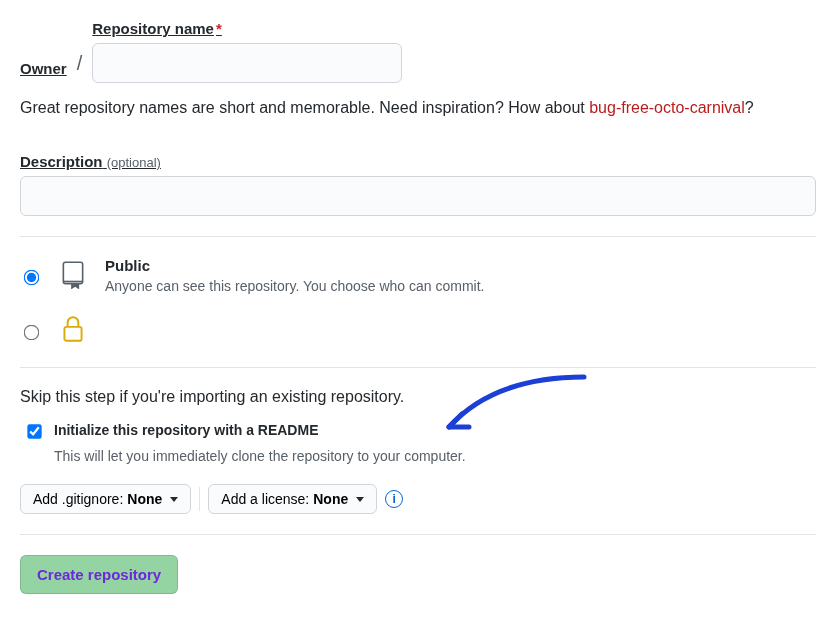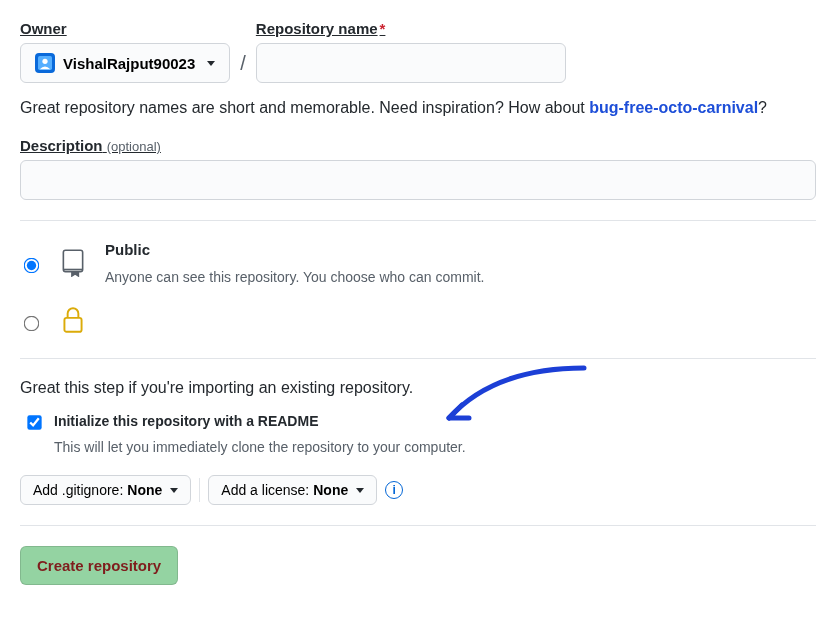--- a/index.html
+++ b/index.html
@@ -50,41 +50,41 @@
     .txt-input {
       background: #fafbfc;
       border: 1px solid #d1d5da;
       border-radius: 6px;
       padding: 8px 12px;
       font-size: 15px;
       height: 40px;
       width: 310px;
     }
     .txt-input-wide { width: 100%; }
-    .desc-row { margin-top: 20px; }
+    .desc-row { margin-top: 36px; }
     .hint {
       font-size: 16px;
       margin: 16px 0 0 0;
       color: #24292e;
     }
-    .suggest { color: #1d4ed8; font-weight: 700; text-decoration: none; }
+    .suggest { color: #b91c1c; font-weight: 400; text-decoration: none; }
     hr {
       border: none; border-top: 1px solid #e1e4e8;
       margin: 20px 0;
     }
     .vis-row {
       display: flex;
       align-items: center;
       gap: 18px;
       margin-bottom: 20px;
     }
     .vis-row input[type=radio] { margin-top: 4px; transform: scale(1.2); }
     .vis-icon { width: 28px; flex-shrink: 0; }
     .vis-title { font-weight: 600; font-size: 15px; }
-    .vis-desc { color: #586069; font-size: 14px; margin-top: 11px; }
+    .vis-desc { color: #586069; font-size: 14px; margin-top: 4px; }
     .skip-text { font-size: 16px; margin: 20px 0 16px 0; }
     .init-row { display: flex; align-items: flex-start; gap: 10px; margin-left: 4px; position: relative; }
     .init-row input[type=checkbox] { margin-top: 3px; transform: scale(1.1); }
     .init-title { font-weight: 600; font-size: 14px; }
     .init-desc { color: #586069; font-size: 14px; margin-top: 10px; }
     .btn-row { display: flex; align-items: center; gap: 8px; margin-top: 20px; }
     .btn-secondary {
       background: #fafbfc;
       border: 1px solid #d1d5da;
       border-radius: 6px;
@@ -104,21 +104,21 @@
       display: inline-flex;
       align-items: center;
       justify-content: center;
       font-size: 12px;
       font-weight: 700;
       font-style: normal;
     }
     .sep { width: 1px; height: 24px; background: #e1e4e8; }
     .btn-primary {
       background: #94d3a2;
-      color: #7f1d1d;
+      color: #6d28d9;
       border: 1px solid rgba(27,31,35,0.15);
       border-radius: 6px;
       padding: 10px 16px;
       font-size: 15px;
       font-weight: 600;
       cursor: pointer;
     }
     .caret {
       display: inline-block;
       width: 0; height: 0;
@@ -136,31 +136,20 @@
     }
   </style>
 </head>
 <body>
 
 
 
 <div class="owner-row">
   <div class="owner-col">
     <label class="label">Owner</label>
-    <button class="select-btn">
-      <span class="avatar">
-        <svg width="14" height="14" viewBox="0 0 16 16" fill="#fff">
-            <rect width="16" height="16" rx="2" fill="#54aeff"></rect>
-            <circle cx="8" cy="6" r="3" fill="#fff"></circle>
-            <path d="M2 15 Q8 9 14 15" fill="#fff"></path>
-          </svg>
-      </span>
-      <span>VishalRajput90023</span>
-      <span class="caret"></span>
-    </button>
   </div>
   <span class="slash">/</span>
   <div class="repo-col">
     <label class="label">
       <span>Repository name</span><span class="required">*</span>
     </label>
     <input class="txt-input" type="text" style="">
   </div>
 </div>
 
@@ -199,21 +188,21 @@
       <rect x="4" y="12" width="16" height="13" rx="2"></rect>
       <path d="M7 12 v-4 a5 5 0 0 1 10 0 v4"></path>
     </svg>
   </div>
   <div>
   </div>
 </div>
 
 <hr>
 
-<div class="skip-text">Great this step if you're importing an existing repository.</div>
+<div class="skip-text">Skip this step if you're importing an existing repository.</div>
 
 <div class="init-row">
   <input type="checkbox" checked="" style="">
   <div>
     <div class="init-title">Initialize this repository with a README</div>
     <div class="init-desc">This will let you immediately clone the repository to your computer.</div>
   </div>
   <svg class="arrow-annotation" width="160" height="80" viewBox="0 0 160 80">
     <path d="M 150 5 Q 60 5 15 55" stroke="#1c3fd6" stroke-width="5" fill="none" stroke-linecap="round"></path>
     <path d="M 15 55 L 28 42 M 15 55 L 35 55" stroke="#1c3fd6" stroke-width="5" fill="none" stroke-linecap="round"></path>

